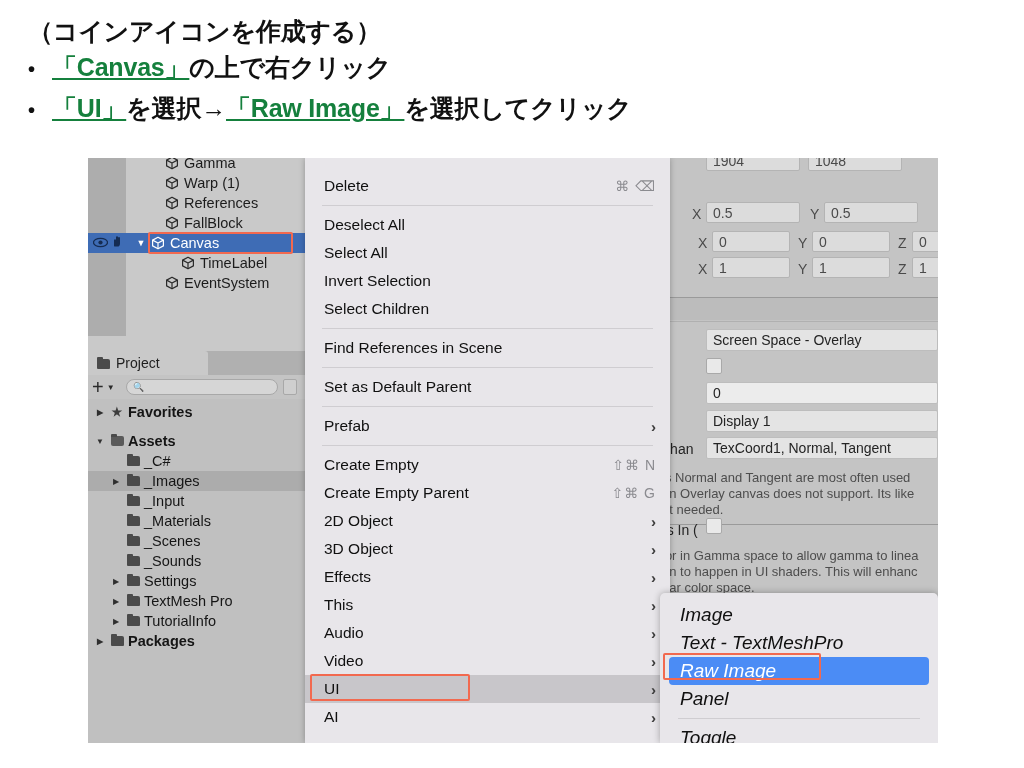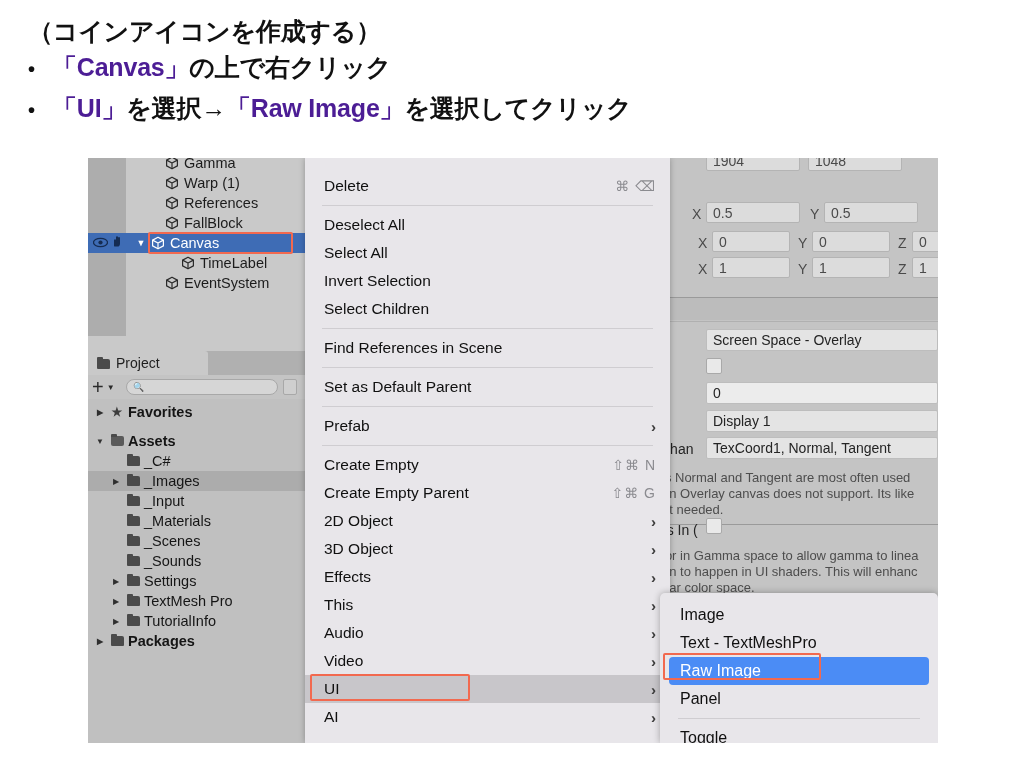--- a/index.html
+++ b/index.html
@@ -31,21 +31,21 @@
     display: flex;
     align-items: baseline;
   }
   .bullet-dot {
     display: inline-block;
     width: 26px;
     font-size: 20px;
     color: #111;
     padding-left: 2px;
   }
-  .rd { color: #4c1d95; }
+  .rd { color: #15803d; text-decoration: underline; }
   .bk { color: #111111; }
 
   
   #shot {
     position: absolute;
     left: 88px; top: 158px;
     width: 850px; height: 585px;
     overflow: hidden;
     background: #c8c8c8;
   }
@@ -296,23 +296,24 @@
     background: #e8e6ea;
     box-shadow: 0 0 7px rgba(0,0,0,0.3);
     border-radius: 5px 5px 0 0;
     overflow: hidden;
     padding-top: 8px;
   }
   .smi {
     height: 28px;
     display: flex; align-items: center;
     padding-left: 20px;
-    font-size: 16px;
+    font-size: 19px;
     color: #101010;
     white-space: nowrap;
+    font-style: italic;
   }
   .smi.sel { background: #4b8cf5; color: #ffffff; margin: 0 9px; border-radius: 4px; padding-left: 11px; }
   .sm-sep { height: 1px; background: #cfcdd1; margin: 5px 18px; }
   #raw-redbox {
     position: absolute;
     left: 3px; top: 60px;
     width: 158px; height: 27px;
     border: 2.5px solid #f2694f;
     border-radius: 2px;
     pointer-events: none;

